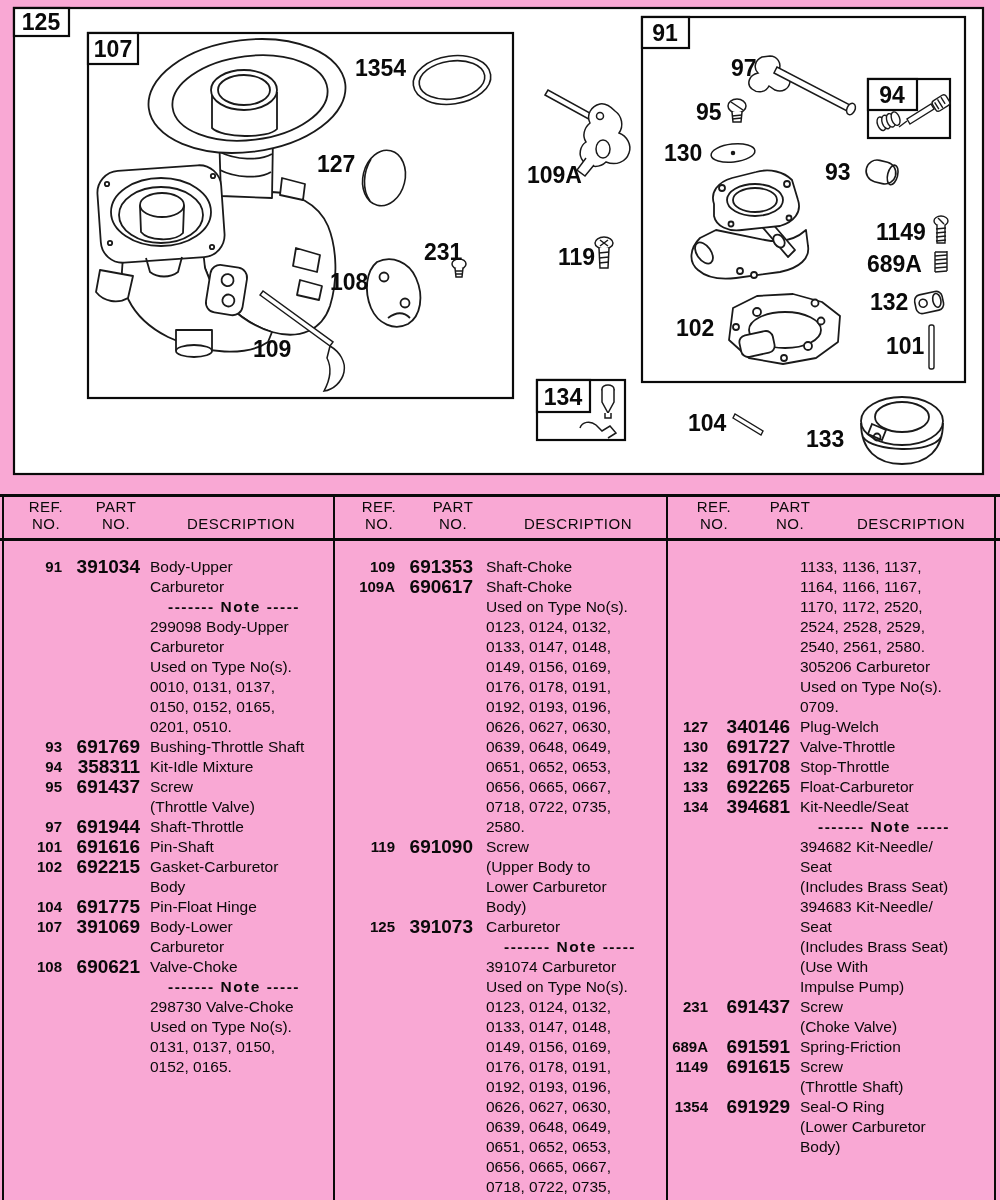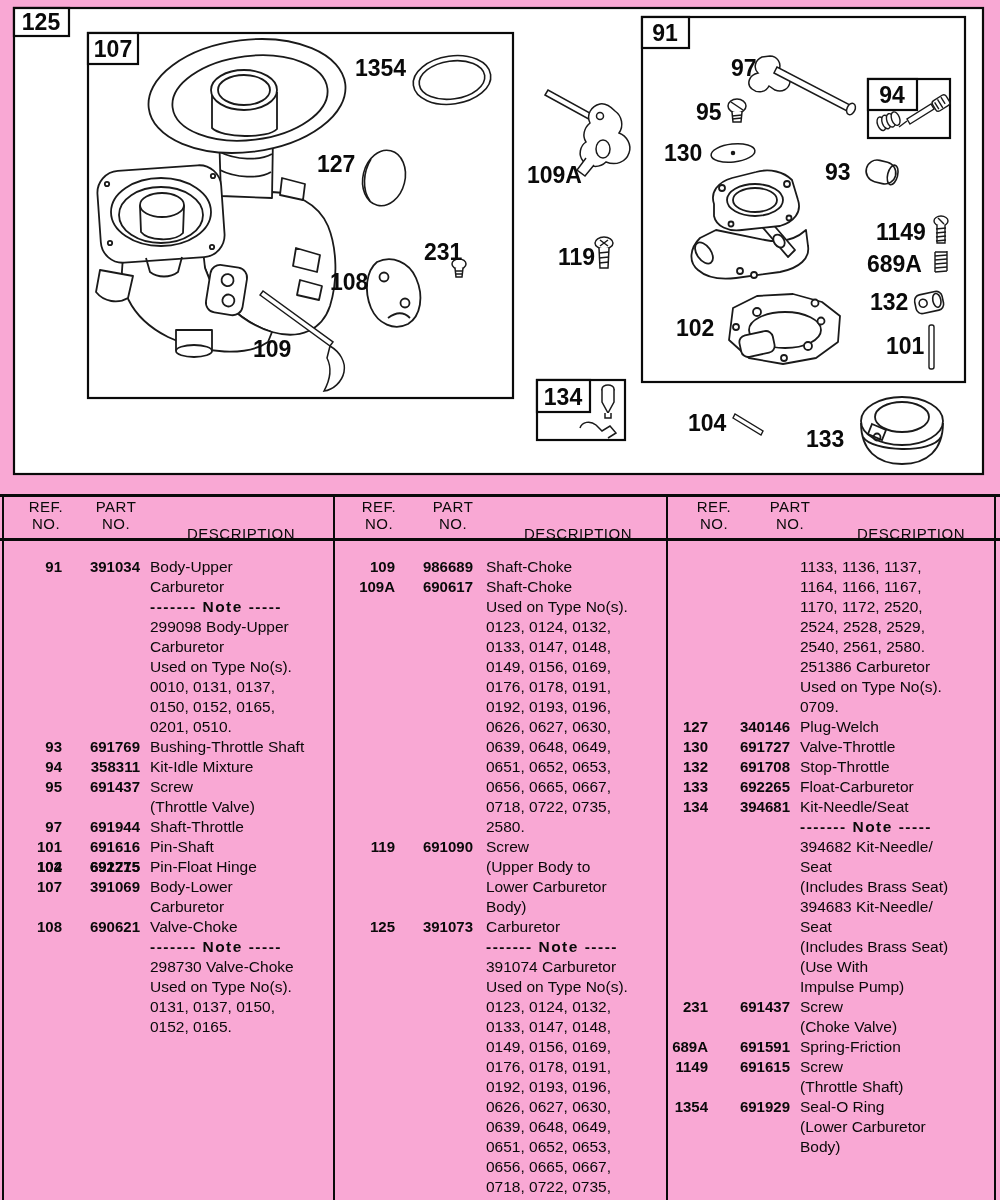--- a/index.html
+++ b/index.html
@@ -15,36 +15,36 @@
     font-size:23px; fill:#0a0a0a; text-anchor:middle; }
 
   
   #table { position:absolute; left:0; top:494px; width:1000px; height:706px; }
   #table .thead { position:absolute; left:0; right:0; top:0; height:47px;
     border-top:3px solid #0a0a0a; border-bottom:3px solid #0a0a0a; }
   .vline { position:absolute; top:0; bottom:0; width:2px; background:#0a0a0a; }
   .hdr { position:absolute; top:4px; height:28px; }
   .hcell { position:absolute; font-size:15px; line-height:17px; text-align:center;
     letter-spacing:.5px; }
-  .hcell.desc-h { padding-top:27px; }
+  .hcell.desc-h { padding-top:17px; }
 
   .col { position:absolute; top:63px; }
   .entry { position:relative; font-size:15.5px; line-height:20px; }
   .entry .ref { position:absolute; left:4px; width:56px; text-align:right;
     font-weight:bold; font-size:15px; }
   .entry .part { position:absolute; left:68px; width:70px; text-align:right;
-    font-weight:bold; font-size:15px; }
+    font-weight:bold; font-size:19px; }
   .entry .desc { margin-left:148px; }
   .col[data-col="1"] .entry .desc { margin-left:151px; }
   .col[data-col="2"] .entry .ref { width:64px; }
   .col[data-col="2"] .entry .part { left:78px; width:72px; }
   .col[data-col="2"] .entry .desc { margin-left:160px; }
   .dline { white-space:nowrap; }
   .dline .b { font-weight:normal; }
-  .dline .noteline { font-weight:bold; letter-spacing:1.5px; }
+  .dline .noteline { font-weight:bold; letter-spacing:1.5px;margin-left:18px; }
 </style>
 </head>
 <body>
 
 <div id="page">
 
   <div id="diagram">
   <svg width="1000" height="494" viewBox="0 0 1000 494" xmlns="http://www.w3.org/2000/svg">
     <g stroke="#0a0a0a" fill="none" stroke-width="2.2">
 
@@ -358,20 +358,24 @@
         <div class="entry">
           <span class="ref">101</span>
           <span class="part">691616</span>
           <div class="desc">
             <div class="dline"><span>Pin-Shaft</span></div>
           </div>
         </div>
         <div class="entry">
           <span class="ref">102</span>
           <span class="part">692215</span>
+          <div class="desc">
+            <div class="dline"><span>Gasket-Carburetor</span></div>
+            <div class="dline"><span>Body</span></div>
+          </div>
         </div>
         <div class="entry">
           <span class="ref">104</span>
           <span class="part">691775</span>
           <div class="desc">
             <div class="dline"><span>Pin-Float Hinge</span></div>
           </div>
         </div>
         <div class="entry">
           <span class="ref">107</span>
@@ -390,21 +394,21 @@
             <div class="dline"><span class="b">298730</span><span> Valve-Choke</span></div>
             <div class="dline"><span>Used on Type No(s).</span></div>
             <div class="dline"><span>0131, 0137, 0150,</span></div>
             <div class="dline"><span>0152, 0165.</span></div>
           </div>
         </div>
       </div>
     <div class="col" data-col="1" style="left:335px;width:331px">
         <div class="entry">
           <span class="ref">109</span>
-          <span class="part">986689</span>
+          <span class="part">691353</span>
           <div class="desc">
             <div class="dline"><span>Shaft-Choke</span></div>
           </div>
         </div>
         <div class="entry">
           <span class="ref">109A</span>
           <span class="part">690617</span>
           <div class="desc">
             <div class="dline"><span>Shaft-Choke</span></div>
             <div class="dline"><span>Used on Type No(s).</span></div>
@@ -456,21 +460,21 @@
     <div class="col" data-col="2" style="left:640px;width:378px">
         <div class="entry">
           <span class="ref"></span>
           <span class="part"></span>
           <div class="desc">
             <div class="dline"><span>1133, 1136, 1137,</span></div>
             <div class="dline"><span>1164, 1166, 1167,</span></div>
             <div class="dline"><span>1170, 1172, 2520,</span></div>
             <div class="dline"><span>2524, 2528, 2529,</span></div>
             <div class="dline"><span>2540, 2561, 2580.</span></div>
-            <div class="dline"><span class="b">251386</span><span> Carburetor</span></div>
+            <div class="dline"><span class="b">305206</span><span> Carburetor</span></div>
             <div class="dline"><span>Used on Type No(s).</span></div>
             <div class="dline"><span>0709.</span></div>
           </div>
         </div>
         <div class="entry">
           <span class="ref">127</span>
           <span class="part">340146</span>
           <div class="desc">
             <div class="dline"><span>Plug-Welch</span></div>
           </div>

